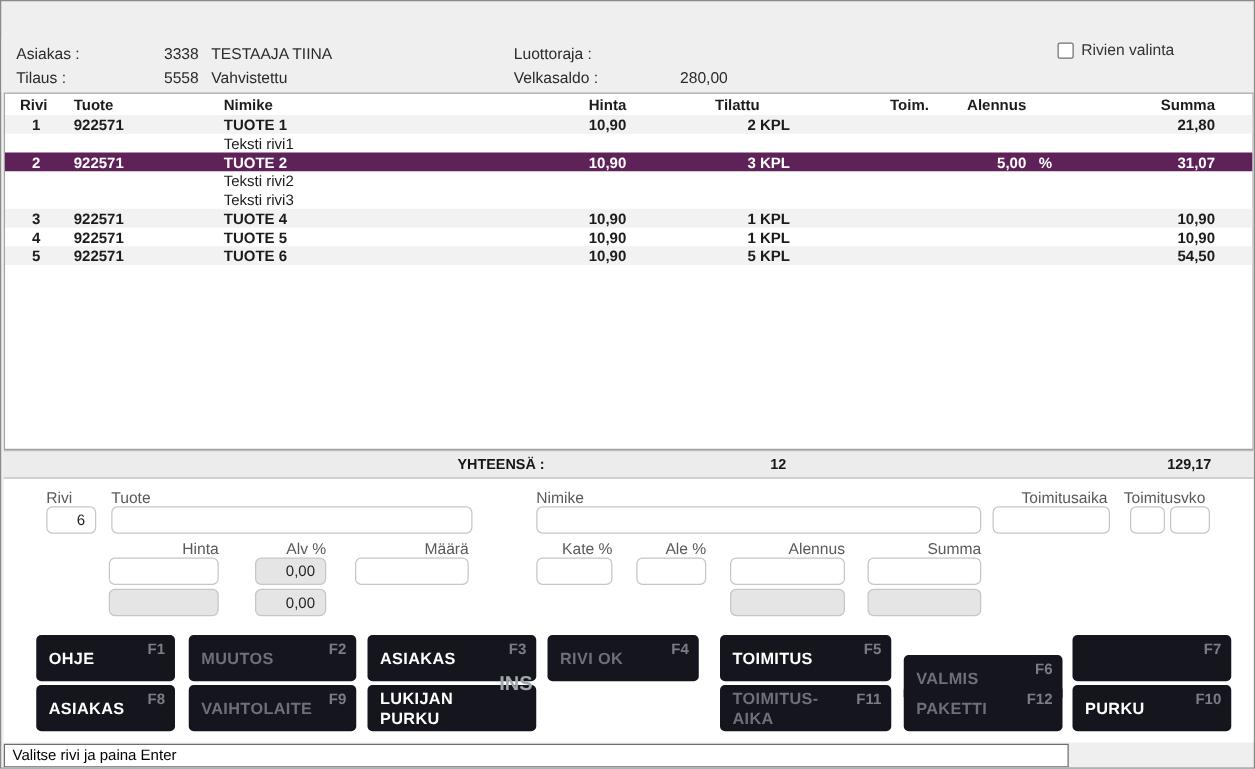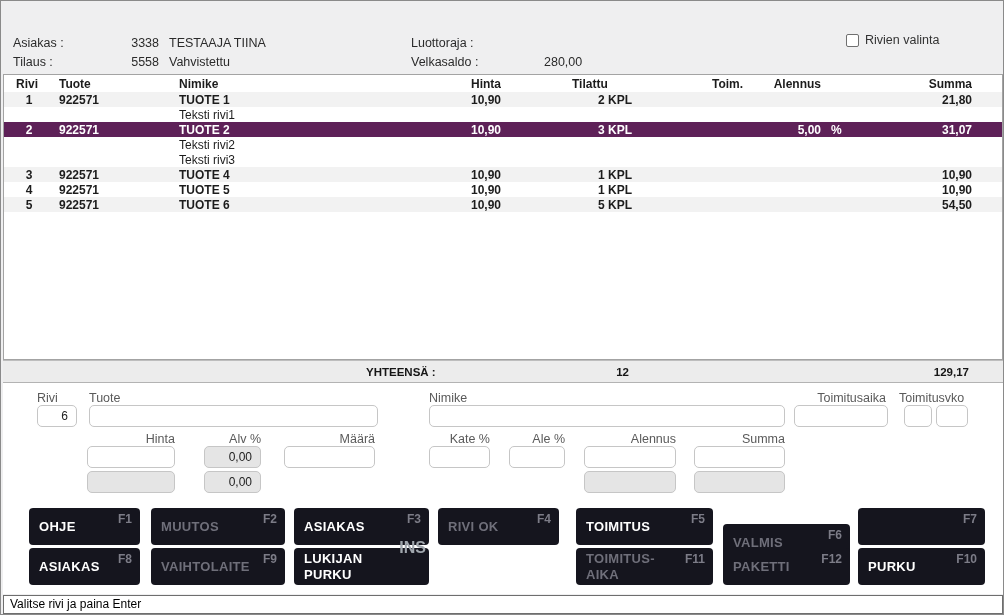--- a/index.html
+++ b/index.html
@@ -62,21 +62,21 @@
   .fin.num { text-align:right; }
   .fin.ro { background:#e5e5e5; }
   
   .fbtn { position:absolute; height:37px; background:#15151e; border-radius:4px; display:flex; align-items:center; padding:0 10px; cursor:default; }
   .fbtn .bl { font-size:13px; font-weight:700; letter-spacing:.3px; color:#fff; line-height:1.2; }
   .fbtn.dis .bl { color:#6f6f7a; }
   .fbtn .bl.two { max-width:92px; }
   .fbtn .bk { position:absolute; top:4px; right:8px; font-size:12px; font-weight:700; color:#7c7c87; }
   .fbtn .bk.ins { font-size:16px; font-weight:800; top:-9px; right:3px; color:#a0a6ad; }
   
-  .statusbar { position:absolute; left:2px; top:594px; width:1000px; height:19px; background:#fff; border:1px solid #6e6e6e; font-size:12px; color:#000; line-height:17px; padding-left:6px; }
+  .statusbar { position:absolute; left:2px; top:594px; width:852px; height:19px; background:#fff; border:1px solid #6e6e6e; font-size:12px; color:#000; line-height:17px; padding-left:6px; }
 </style>
 </head>
 <body>
 
 <div id="win">
 
 
   <div class="info">
     <span class="lbl rowA" style="left:12px;">Asiakas :</span>
     <span class="numcol rowA">3338</span>

